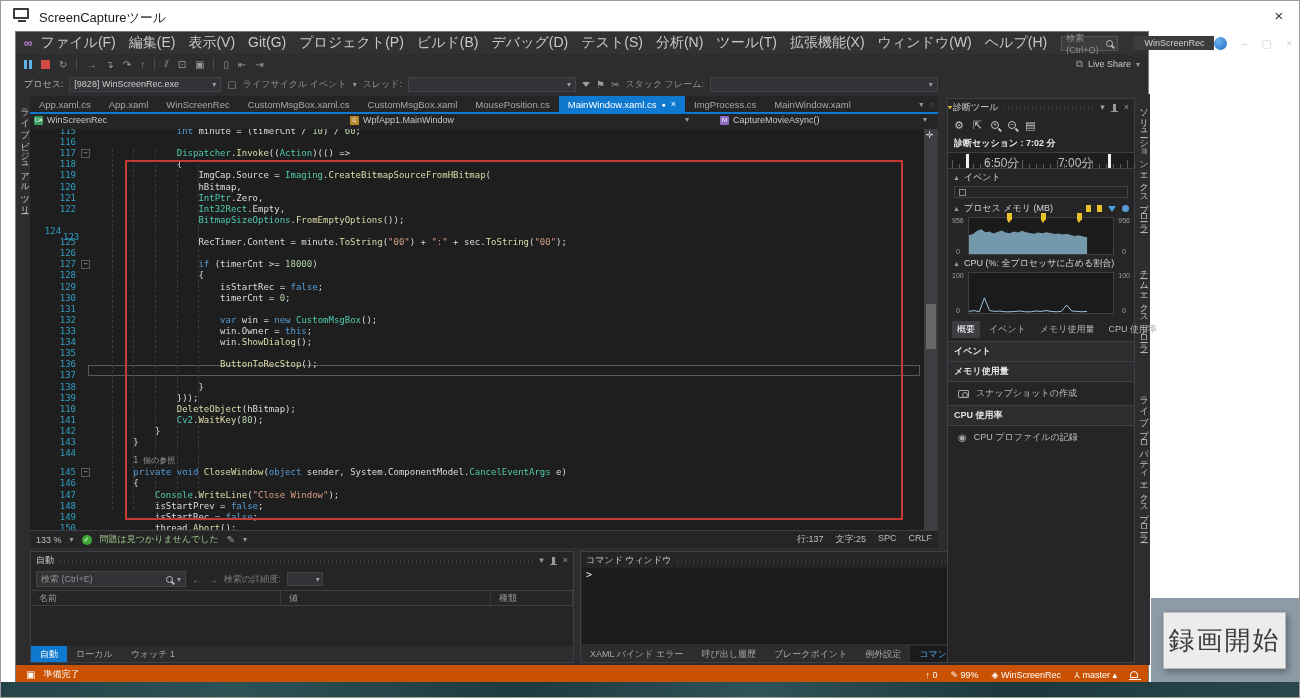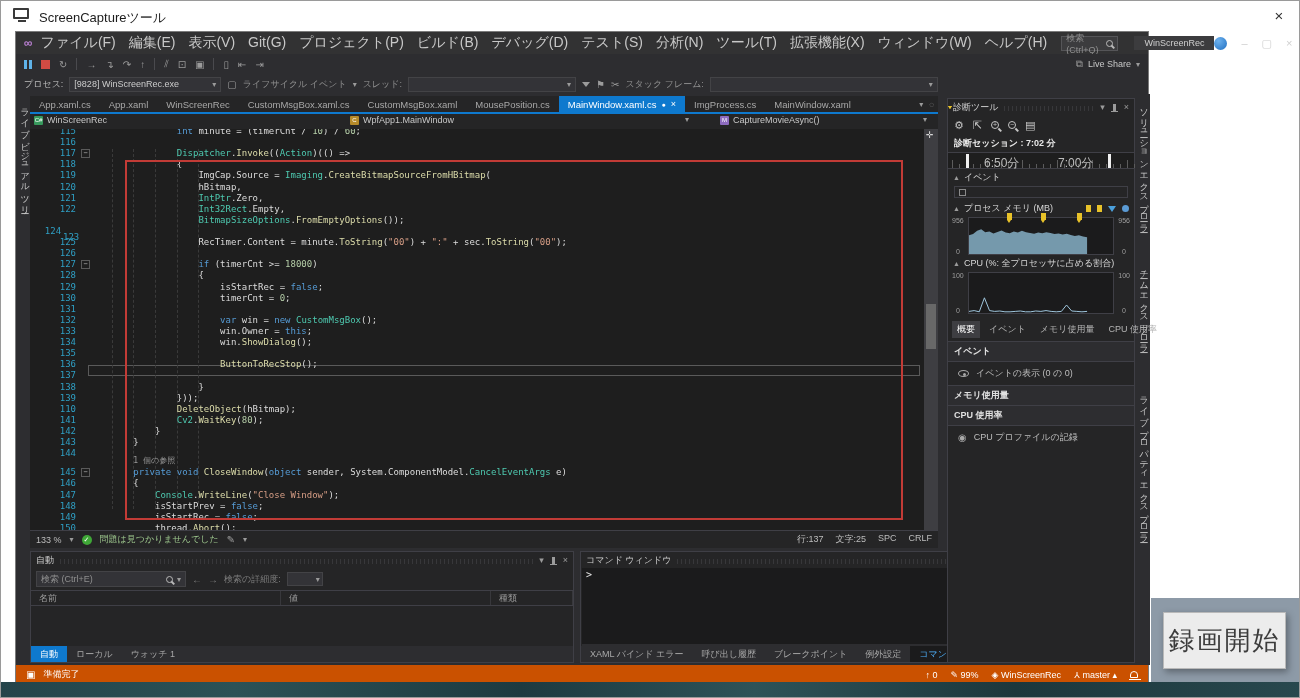--- a/index.html
+++ b/index.html
@@ -611,25 +611,25 @@
       </div>
 
       <div class="d-tabs" id="diag-tabs">
           <div class="d-tab on">概要</div>
           <div class="d-tab">イベント</div>
           <div class="d-tab">メモリ使用量</div>
           <div class="d-tab">CPU 使用率</div>
         </div>
       <div id="diag-sections">
           <div class="d-hrow">イベント</div>
+          <div class="d-hrow">メモリ使用量</div>
           <div class="d-arow">
-            <span class="i-eye"></span>
-            <span>イベントの表示 (0 の 0)</span>
-          </div>
-          <div class="d-hrow">メモリ使用量</div>
+            <span class="i-cam"></span>
+            <span>スナップショットの作成</span>
+          </div>
           <div class="d-hrow">CPU 使用率</div>
           <div class="d-arow">
             <span class="i-rec">◉</span>
             <span>CPU プロファイルの記録</span>
           </div>
         </div>
     </div>
 
     <div class="vs-status abs">
       <span class="tbi" style="color:#fff">▣</span>

